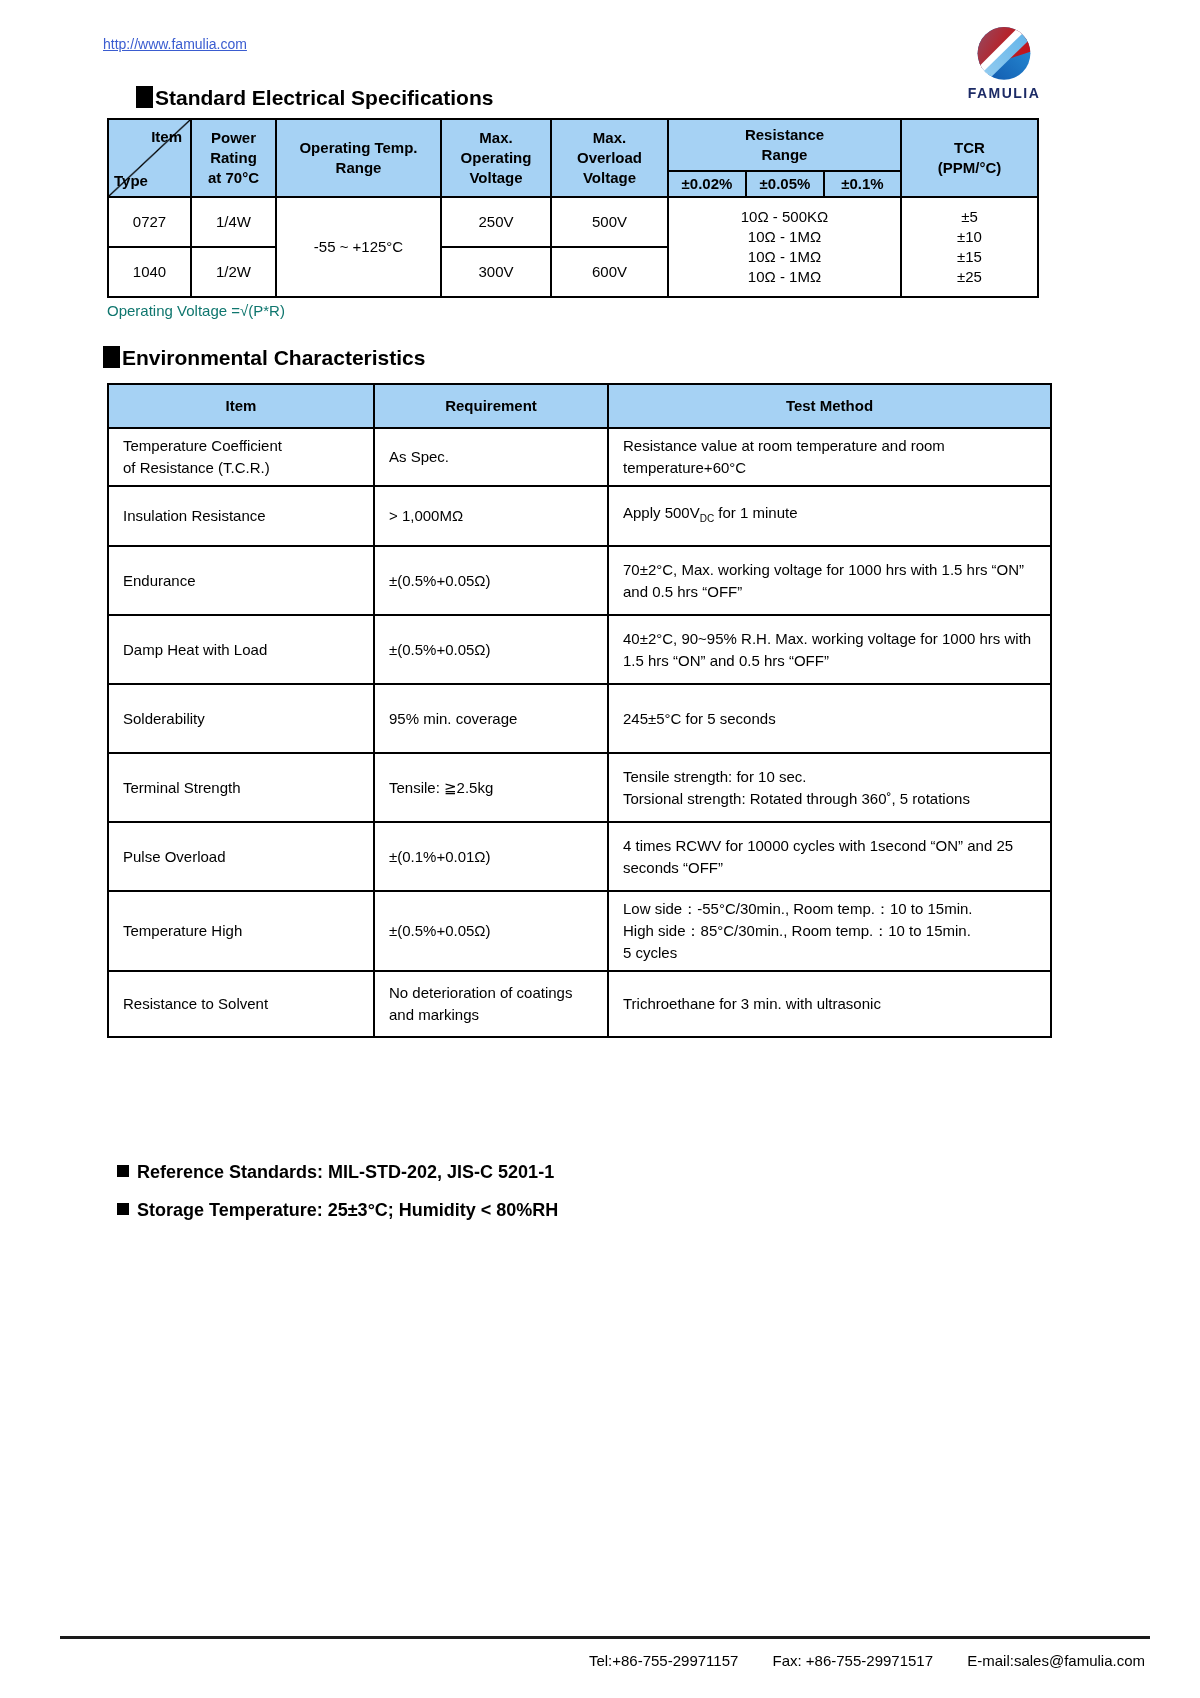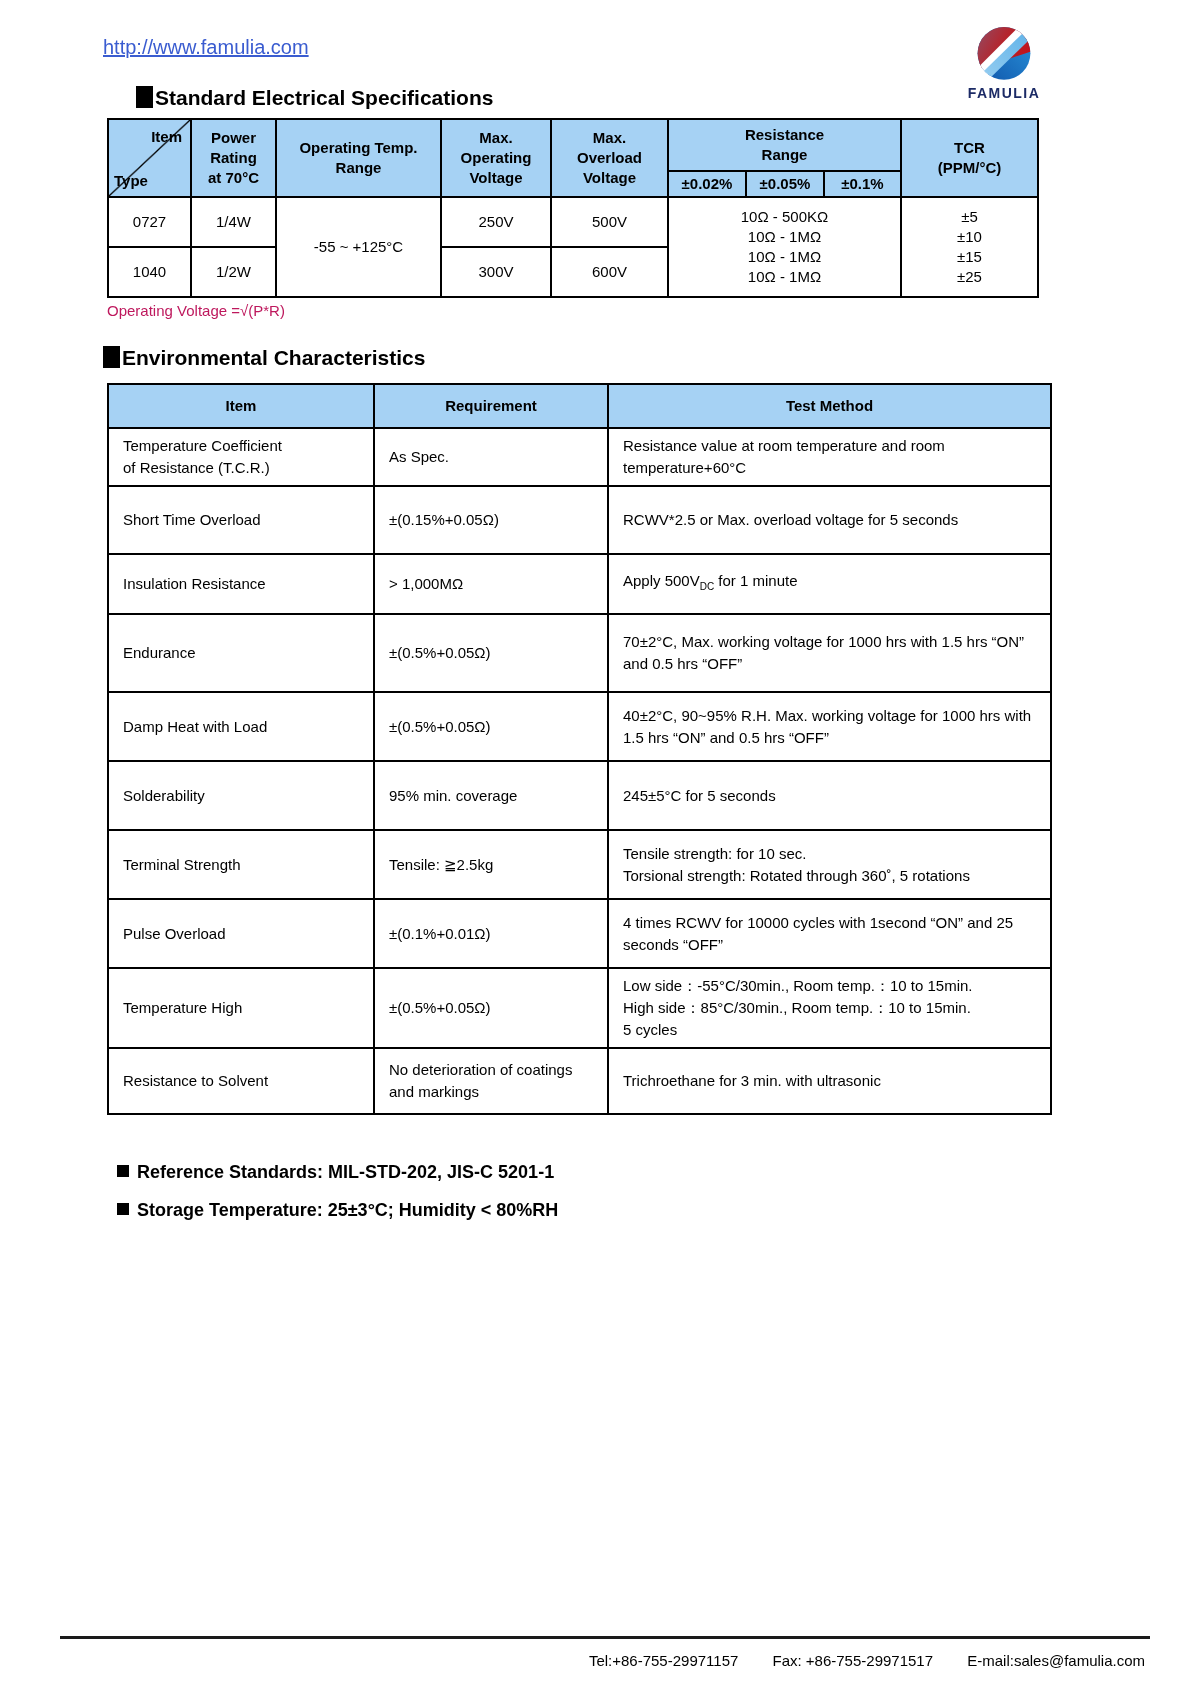--- a/index.html
+++ b/index.html
@@ -1,19 +1,19 @@
 <!DOCTYPE html>
 <html><head>
 <meta charset="utf-8">
 <style>
   * { margin:0; padding:0; box-sizing:border-box; }
   body { background:#e8e8e8; font-family:"Liberation Sans", sans-serif; }
   .page { position:relative; width:1200px; height:1698px; background:#ffffff; margin:0 auto; overflow:hidden; }
 
-  .site-url { position:absolute; left:103px; top:36px; font-size:20px; color:#3a5cd0; }
+  .site-url { position:absolute; left:103px; top:36px; font-size:14px; color:#3a5cd0; }
 
   .logo { position:absolute; left:956px; top:24px; width:96px; text-align:center; }
   .logo svg { display:block; margin:0 auto; }
   .logo-text { font-size:14px; font-weight:bold; color:#1c2b66; letter-spacing:1.5px; margin-top:1px;text-align:center; }
 
   .h-section { position:absolute; left:103px; font-size:21px; font-weight:bold; color:#000; }
   .h1 { top:86px;padding-left:33px; }
   .h2 { top:346px; }
   .sq-big { display:inline-block; width:17px; height:22px; background:#000; margin-right:2px; vertical-align:-3px; }
 
@@ -24,21 +24,21 @@
 
   .t1 { left:107px; top:118px; width:930px; }
   .t1 td { padding:2px; }
 
   .diag { position:relative; padding:0 !important;
     background-image:linear-gradient(to bottom right, rgba(0,0,0,0) calc(50% - 1.3px), #000 50%, rgba(0,0,0,0) calc(50% + 1.3px));
   }
   .diag .corner-top { position:absolute; top:7px; right:8px; font-weight:bold; }
   .diag .corner-bottom { position:absolute; bottom:5px; left:5px; font-weight:bold; }
 
-  .t1-note { position:absolute; left:107px; top:302px; font-size:15px; color:#be185d; }
+  .t1-note { position:absolute; left:107px; top:302px; font-size:15px; color:#0f766e; }
 
   .t2 { left:107px; top:383px; width:943px; }
   .t2 td { line-height:22px; }
   .t2 td.left { text-align:left; padding:6px 8px 6px 14px; }
 
   sub { font-size:10px; }
 
   .note-line { position:absolute; left:105px; font-size:18px; font-weight:bold; color:#000;padding-left:12px; }
   .note-1 { top:1162px; }
   .note-2 { top:1200px; }
@@ -166,31 +166,26 @@
       <td class="hdr">Requirement</td>
       <td class="hdr">Test Method</td>
     </tr>
     <tr style="height:52px">
       <td class="left pre">Temperature Coefficient
 of Resistance (T.C.R.)</td>
       <td class="left pre">As Spec.</td>
       <td class="left pre">Resistance value at room temperature and room
 temperature+60°C</td>
     </tr>
-    <tr style="height:68px">
-      <td class="left pre">Short Time Overload</td>
-      <td class="left pre">±(0.15%+0.05Ω)</td>
-      <td class="left pre">RCWV*2.5 or Max. overload voltage for 5 seconds</td>
-    </tr>
     <tr style="height:60px">
       <td class="left pre">Insulation Resistance</td>
       <td class="left pre">&gt; 1,000MΩ</td>
       <td class="left"><span>Apply 500V</span><sub>DC</sub><span> for 1 minute</span></td>
     </tr>
-    <tr style="height:78px">
+    <tr style="height:69px">
       <td class="left pre">Endurance</td>
       <td class="left pre">±(0.5%+0.05Ω)</td>
       <td class="left pre">70±2°C, Max. working voltage for 1000 hrs with 1.5 hrs “ON”
 and 0.5 hrs “OFF”</td>
     </tr>
     <tr style="height:69px">
       <td class="left pre">Damp Heat with Load</td>
       <td class="left pre">±(0.5%+0.05Ω)</td>
       <td class="left pre">40±2°C, 90~95% R.H. Max. working voltage for 1000 hrs with
 1.5 hrs “ON” and 0.5 hrs “OFF”</td>

